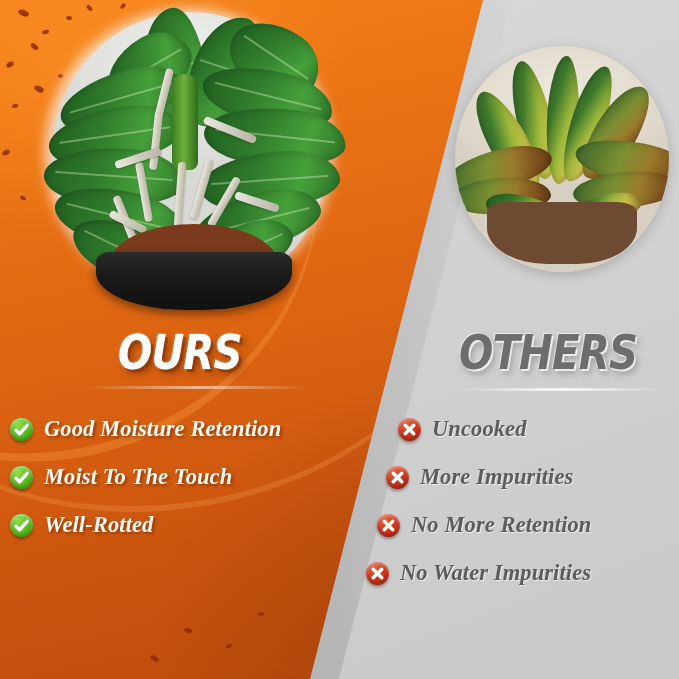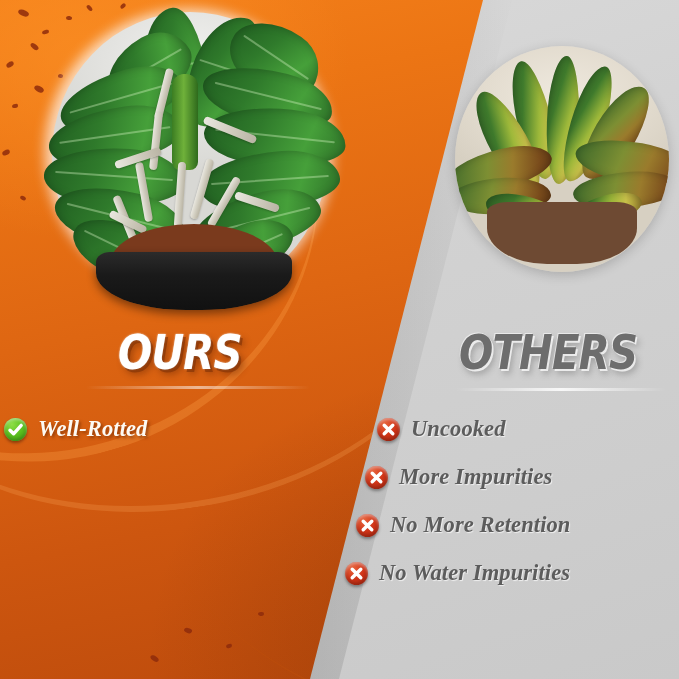--- a/index.html
+++ b/index.html
@@ -194,21 +194,21 @@
     position:absolute; height:3px; border-radius:3px; pointer-events:none;
   }
   .rule-ours   { left:86px;  top:386px; width:224px;
                  background:linear-gradient(90deg,rgba(255,255,255,0),rgba(255,255,255,.55),rgba(255,255,255,0)); }
   .rule-others { left:456px; top:388px; width:210px;
                  background:linear-gradient(90deg,rgba(255,255,255,0),rgba(255,255,255,.85),rgba(255,255,255,0)); }
 
   
   .list { position:absolute; }
   .list-ours   { left:0;   top:405px; width:400px; }
-  .list-others { left:358px; top:405px; width:299px; }
+  .list-others { left:379px; top:405px; width:299px; }
 
   .row {
     position:relative;
     display:flex;
     align-items:center;
     height:48px;
   }
   .badge {
     flex:0 0 auto;
     width:23px; height:23px;
@@ -334,24 +334,40 @@
   </div>
 
   <div class="hdr hdr-ours">OURS</div>
   <div class="hdr-rule rule-ours"></div>
 
   <div class="hdr hdr-others">OTHERS</div>
   <div class="hdr-rule rule-others"></div>
 
   <div class="list list-ours">
 
-
-
-
-    <div class="row" style="padding-left:4px;">
+    <div class="row" style="padding-left:10px;">
+      <span class="badge badge-check">
+        <svg viewBox="0 0 23 23" aria-hidden="true">
+          <path d="M6 12.2 L9.6 15.8 L17.2 7.4" fill="none" stroke="#ffffff" stroke-width="3.4" stroke-linecap="round" stroke-linejoin="round"></path>
+        </svg>
+      </span>
+      <span class="row-label">Good Moisture Retention</span>
+    </div>
+
+    <div class="row" style="padding-left:10px;">
+      <span class="badge badge-check">
+        <svg viewBox="0 0 23 23" aria-hidden="true">
+          <path d="M6 12.2 L9.6 15.8 L17.2 7.4" fill="none" stroke="#ffffff" stroke-width="3.4" stroke-linecap="round" stroke-linejoin="round"></path>
+        </svg>
+      </span>
+      <span class="row-label">Moist To The Touch</span>
+    </div>
+
+
+    <div class="row" style="padding-left:10px;">
       <span class="badge badge-check">
         <svg viewBox="0 0 23 23" aria-hidden="true">
           <path d="M6 12.2 L9.6 15.8 L17.2 7.4" fill="none" stroke="#ffffff" stroke-width="3.4" stroke-linecap="round" stroke-linejoin="round"></path>
         </svg>
       </span>
       <span class="row-label">Well-Rotted</span>
     </div>
   </div>
 
   <div class="list list-others">

